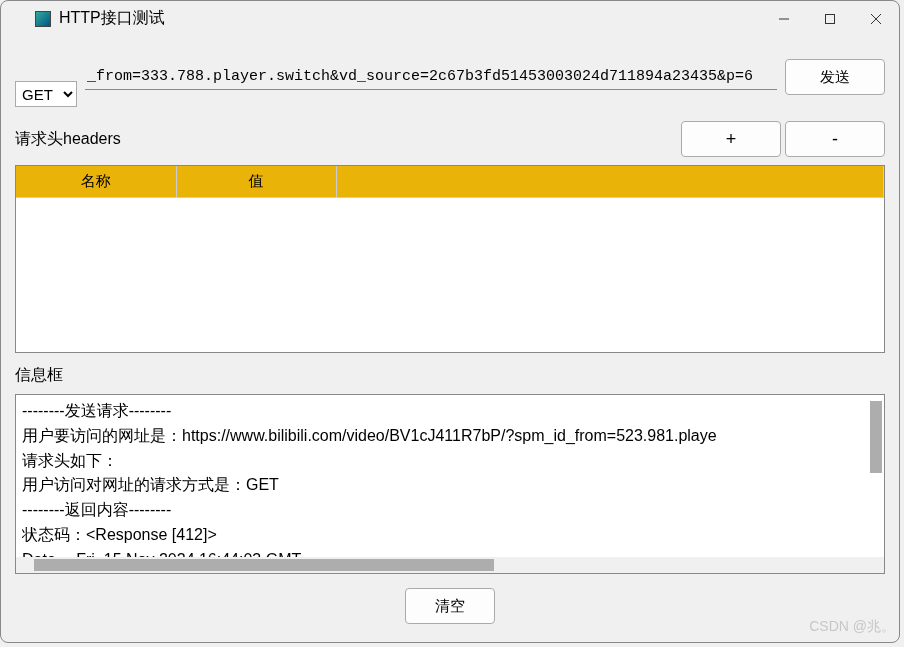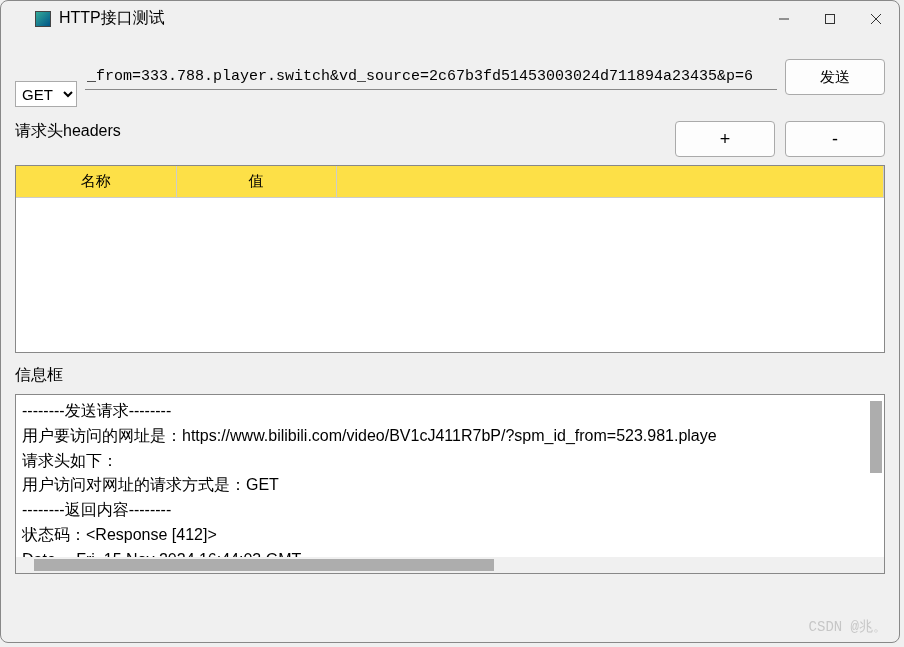--- a/index.html
+++ b/index.html
@@ -93,21 +93,22 @@
       min-width: 100px;
       border: 1px solid #aaa;
       background: #fdfdfd;
       border-radius: 4px;
       font-family: "SimSun", "宋体", sans-serif;
       font-size: 15px;
       cursor: pointer;
     }
     .headers-label-row {
       display: flex;
-      gap: 10px;
+      align-items: center;
+      gap: 4px;
       margin-top: 6px;
     }
     .headers-label {
       font-size: 16px;
       font-family: "SimSun", "宋体", sans-serif;
       flex: 1;
     }
     .btn.small { min-width: 100px; font-size: 18px; }
     .table-wrap {
       border: 1px solid #888;
@@ -120,21 +121,21 @@
       border-collapse: collapse;
       table-layout: fixed;
     }
     table.headers-table th {
       border: 1px solid #ccc;
       border-top: none;
       font-weight: normal;
       font-size: 15px;
       padding: 6px 4px;
       text-align: center;
-      background: #fde047;
+      background: #eab308;
     }
     table.headers-table th:first-child { border-left: none; width: 160px;}
     table.headers-table th:nth-child(2) { width: 160px;}
     .info-label {
       font-size: 16px;
       margin-top: 4px;
       font-family: "SimSun", "宋体", sans-serif;
     }
     .info-box {
       border: 1px solid #888;
@@ -180,25 +181,25 @@
       background: #adadad;
     }
     .footer-btn-row {
       display: flex;
       justify-content: center;
       margin-top: 6px;
     }
     .btn.clear { min-width: 90px; }
     .watermark {
       position: absolute;
-      right: 12px;
+      right: 4px;
       bottom: 6px;
       color: rgba(120,120,120,0.35);
       font-size: 14px;
-      font-family: Liberation Mono, monospace;
+      font-family: Liberation Sans, sans-serif;
       pointer-events: none;
     }
   </style>
 </head>
 <body>
 
 <div class="window">
   <div class="titlebar">
     <div class="app-icon"></div>
     <div class="title">HTTP接口测试</div>
@@ -262,17 +263,20 @@
         <div class="info-line">--------返回内容--------</div>
         <div class="info-line">状态码：&lt;Response [412]&gt;</div>
         <div class="info-line partial">Date ：Fri, 15 Nov 2024 16:44:03 GMT</div>
         <div class="vscroll-thumb"></div>
       </div>
       <div class="hscroll">
         <div class="hscroll-thumb"></div>
       </div>
     </div>
 
+    <div class="footer-btn-row">
+      <button class="btn clear">清空</button>
+    </div>
 
   </div>
 
   <div class="watermark">CSDN @兆。</div>
 </div>
 
 </body></html>

